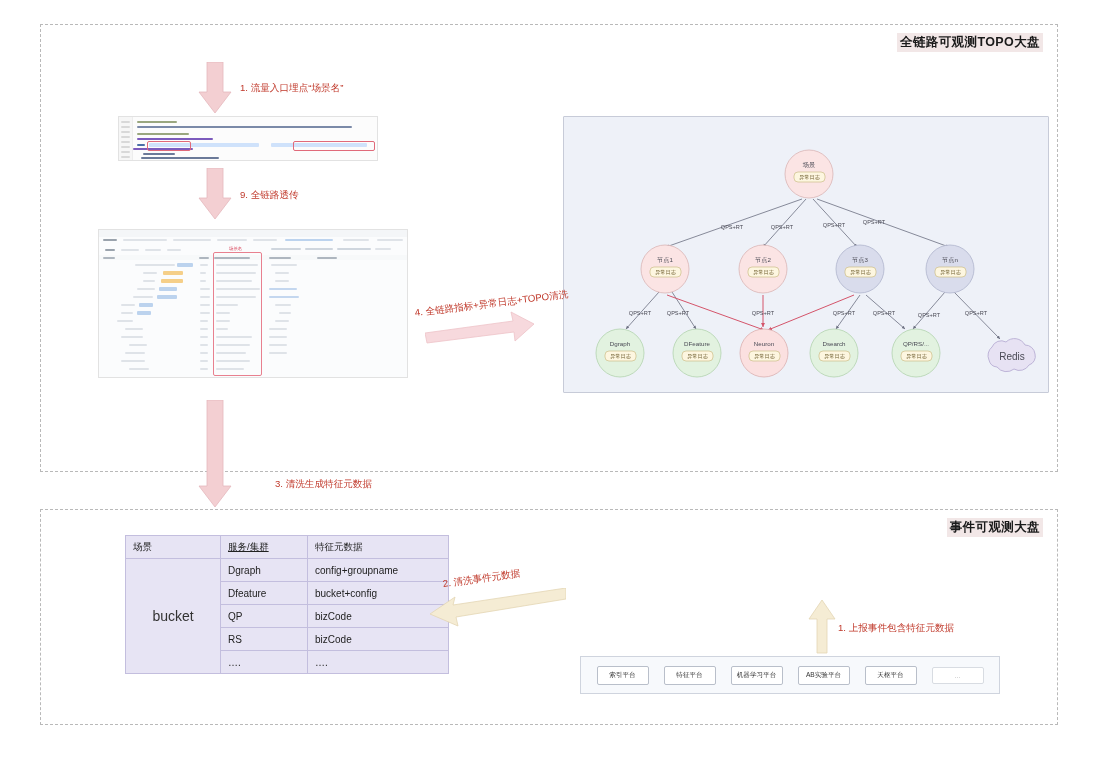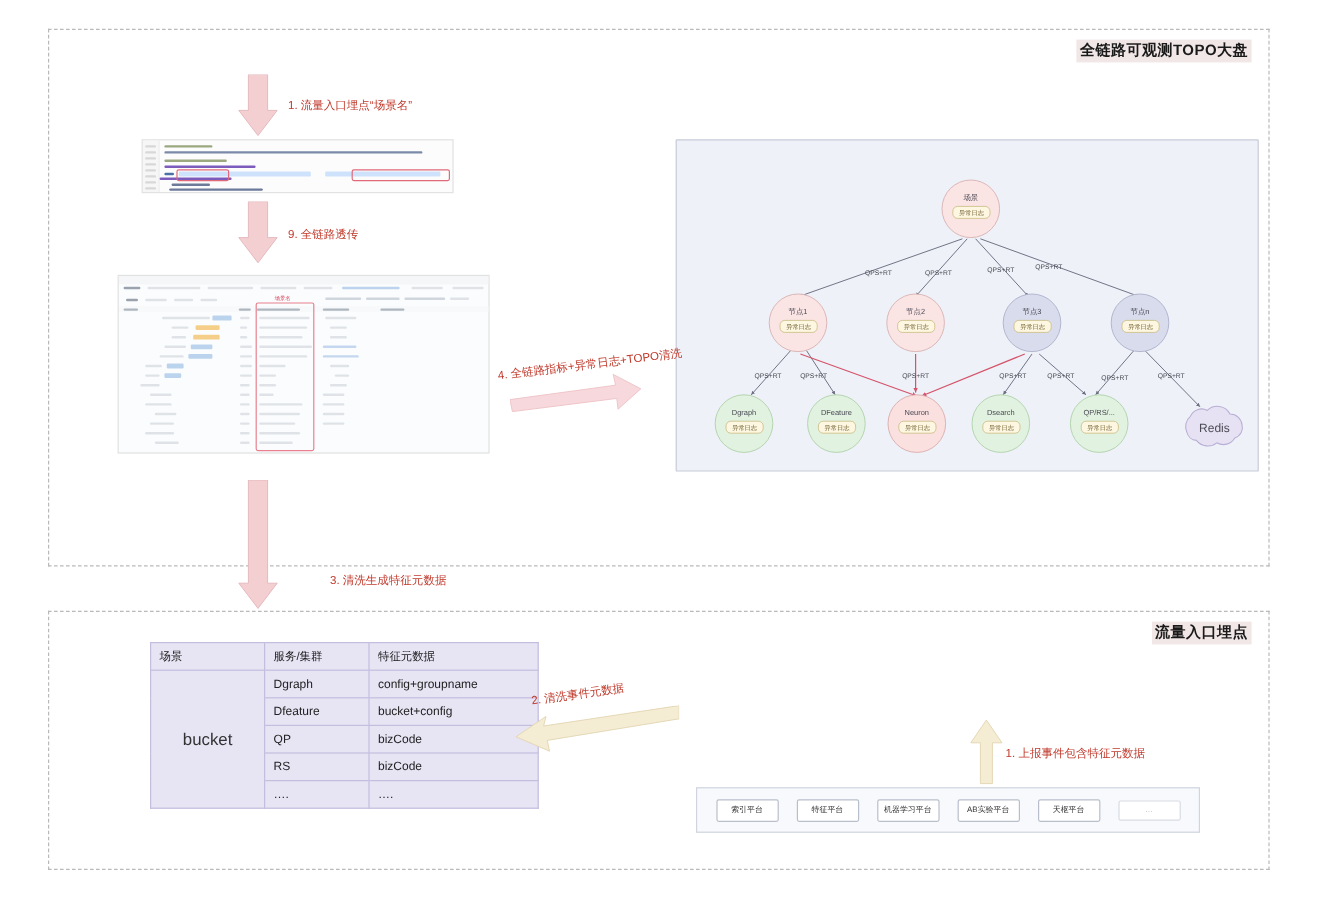--- a/index.html
+++ b/index.html
@@ -84,21 +84,21 @@
   }
   #meta-table td,#meta-table th{
     border:1px solid #c3bede;
     padding:4px 7px;
     text-align:left;font-weight:normal;
     height:14px;
     vertical-align:middle;
   }
   #meta-table th{font-size:9.5px;}
   #meta-table .c0{width:80px;}
-  #meta-table .c1{width:72px;}
+  #meta-table .c1{width:72px;text-decoration:underline;}
   #meta-table .c2{width:126px;}
   #meta-table .scene-cell{text-align:center;font-size:14px;color:#333;}
 
   
   #event-center{
     position:absolute;left:580px;top:565px;width:420px;height:32px;
     background:#eef1f8;border:1px solid #9aa0b0;box-sizing:border-box;
     display:flex;align-items:center;justify-content:center;
   }
   #event-center .hl{background:#f5e400;padding:0 3px;font-size:12.5px;font-weight:bold;color:#111;}
@@ -396,21 +396,21 @@
   <div class="arr-label" style="left:415px;top:307px;transform:rotate(-7deg);transform-origin:left center;">4. 全链路指标+异常日志+TOPO清洗</div>
 
   <div class="arrow-wrap" style="left:198px;top:400px;">
     <svg width="34" height="108" viewBox="0 0 34 108">
       <path d="M9,0 L25,0 L25,86 L33,86 L17,107 L1,86 L9,86 z" fill="#f3cfd2" stroke="#e4b8bd" stroke-width=".8"></path>
     </svg>
   </div>
   <div class="arr-label" style="left:231px;top:478px;margin-left:44px;">3. 清洗生成特征元数据</div>
 
   <div class="panel" id="panel-event">
-    <div class="panel-title">流量入口埋点</div>
+    <div class="panel-title">事件可观测大盘</div>
   </div>
 
   <table id="meta-table">
     <thead>
       <tr>
         <th class="c0">场景</th>
         <th class="c1">服务/集群</th>
         <th class="c2">特征元数据</th>
       </tr>
     </thead>

